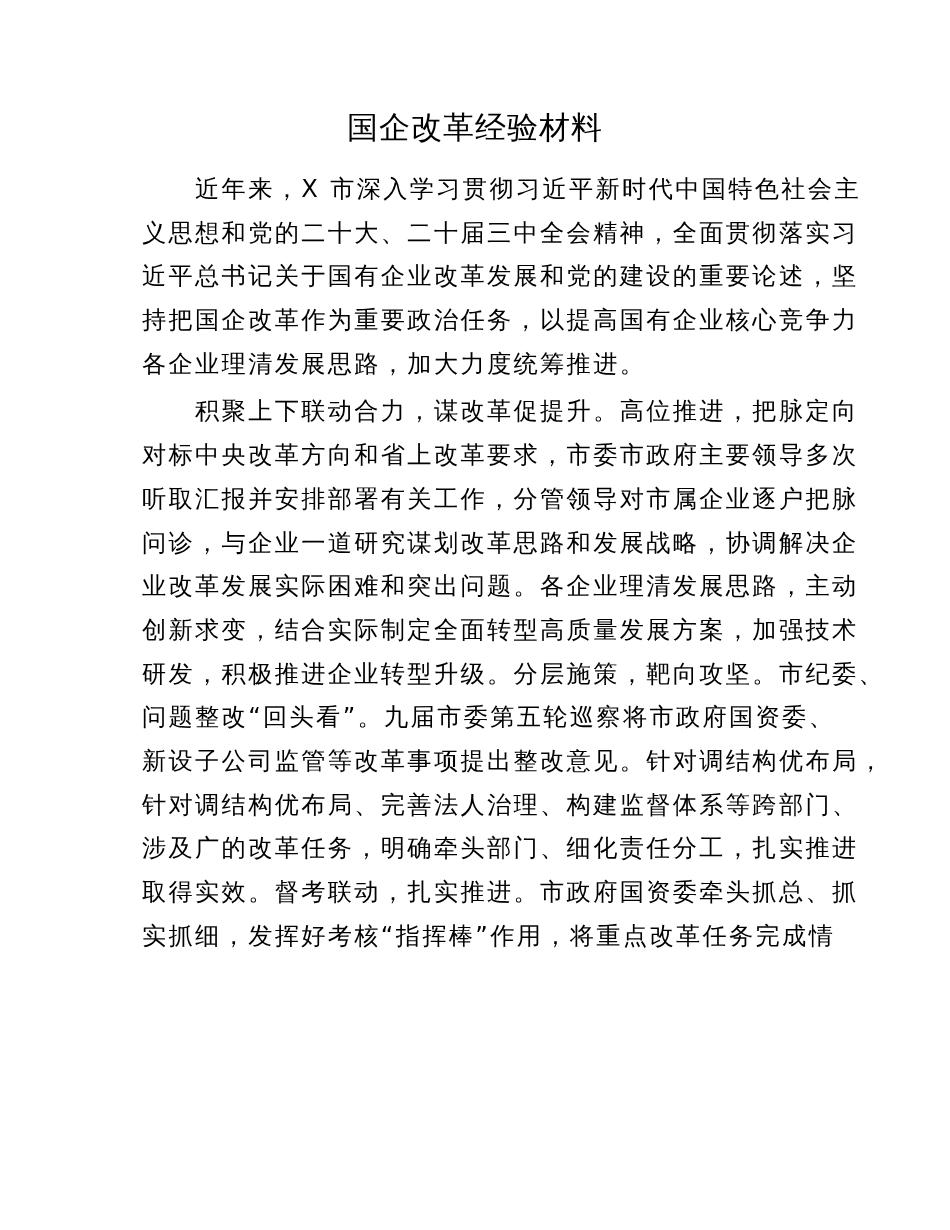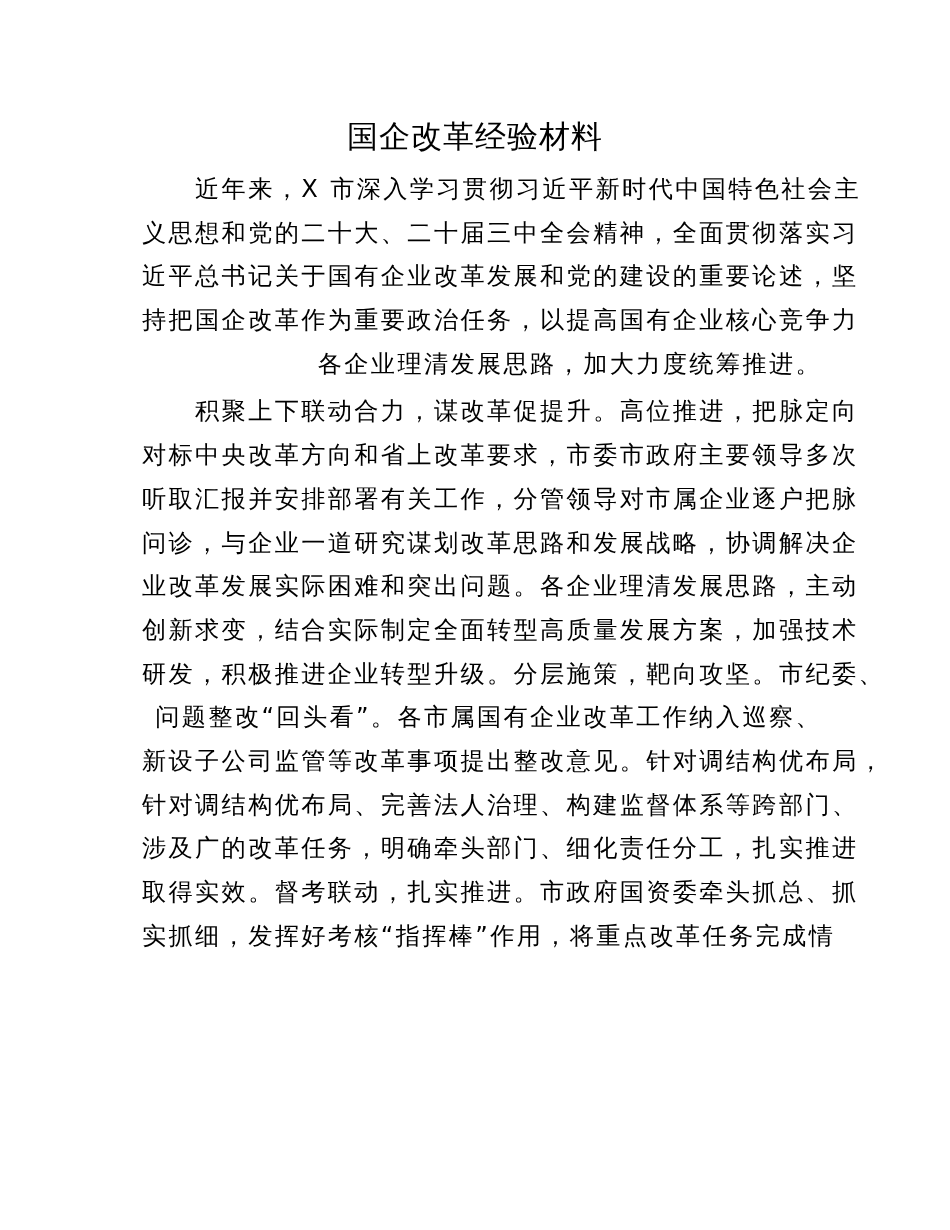--- a/index.html
+++ b/index.html
@@ -19,21 +19,21 @@
       position: absolute;
       left: 0;
       top: 0;
       width: 950px;
       height: 1230px;
       background: #ffffff;
     }
     .title {
       position: absolute;
       left: 0;
-      top: 114px;
+      top: 105px;
       width: 950px;
       text-align: center;
       font-size: 31px;
       line-height: 44px;
       letter-spacing: 1px;
       white-space: nowrap;
     }
     .body {
       position: absolute;
       left: 142px;
@@ -47,21 +47,20 @@
     .para + .para {
       margin-top: 4px;
     }
     .line {
       display: block;
       font-size: 24.2px;
       line-height: 43.7px;
       height: 43.7px;
       white-space: nowrap;
       letter-spacing: 2.35px;
-      text-align: right;
     }
   </style>
 </head>
 <body>
 
 <div class="page">
   <div class="title">国企改革经验材料</div>
 
   <div class="body">
     <div class="para">
@@ -73,21 +72,21 @@
     </div>
 
     <div class="para">
       <span class="line">　　积聚上下联动合力，谋改革促提升。高位推进，把脉定向</span>
       <span class="line">对标中央改革方向和省上改革要求，市委市政府主要领导多次</span>
       <span class="line">听取汇报并安排部署有关工作，分管领导对市属企业逐户把脉</span>
       <span class="line">问诊，与企业一道研究谋划改革思路和发展战略，协调解决企</span>
       <span class="line">业改革发展实际困难和突出问题。各企业理清发展思路，主动</span>
       <span class="line">创新求变，结合实际制定全面转型高质量发展方案，加强技术</span>
       <span class="line">研发，积极推进企业转型升级。分层施策，靶向攻坚。市纪委、</span>
-      <span class="line">问题整改“回头看”。各市属国有企业改革工作纳入巡察、</span>
+      <span class="line">问题整改“回头看”。九届市委第五轮巡察将市政府国资委、</span>
       <span class="line">新设子公司监管等改革事项提出整改意见。针对调结构优布局，</span>
       <span class="line">针对调结构优布局、完善法人治理、构建监督体系等跨部门、</span>
       <span class="line">涉及广的改革任务，明确牵头部门、细化责任分工，扎实推进</span>
       <span class="line">取得实效。督考联动，扎实推进。市政府国资委牵头抓总、抓</span>
       <span class="line">实抓细，发挥好考核“指挥棒”作用，将重点改革任务完成情</span>
     </div>
   </div>
 </div>
 
 </body></html>

